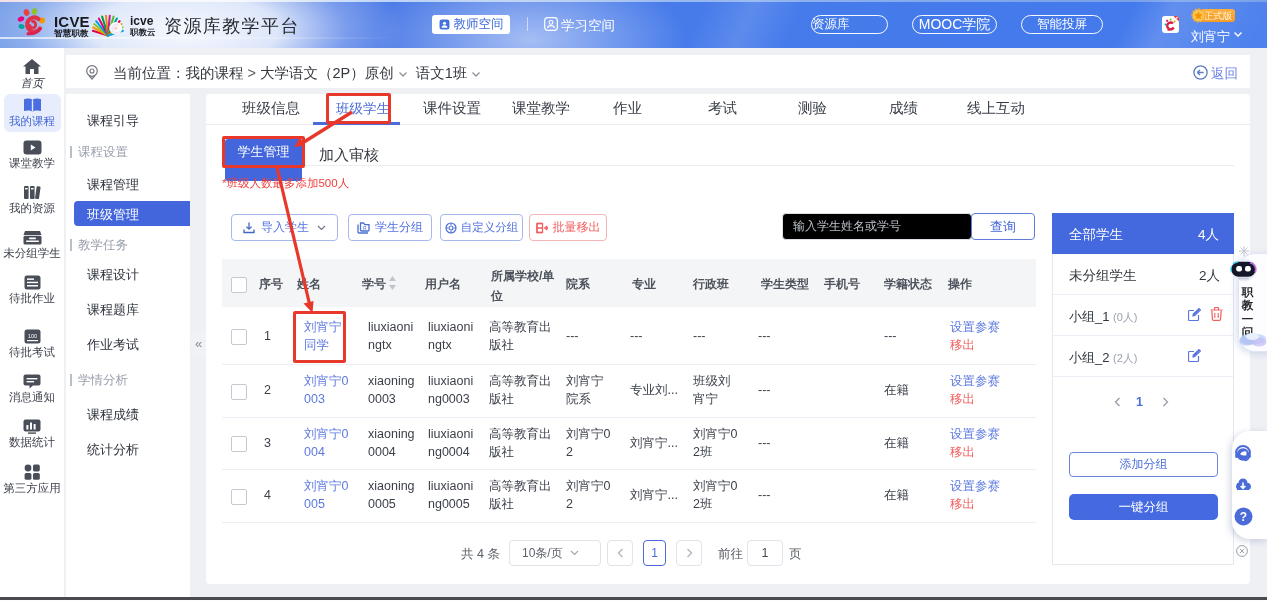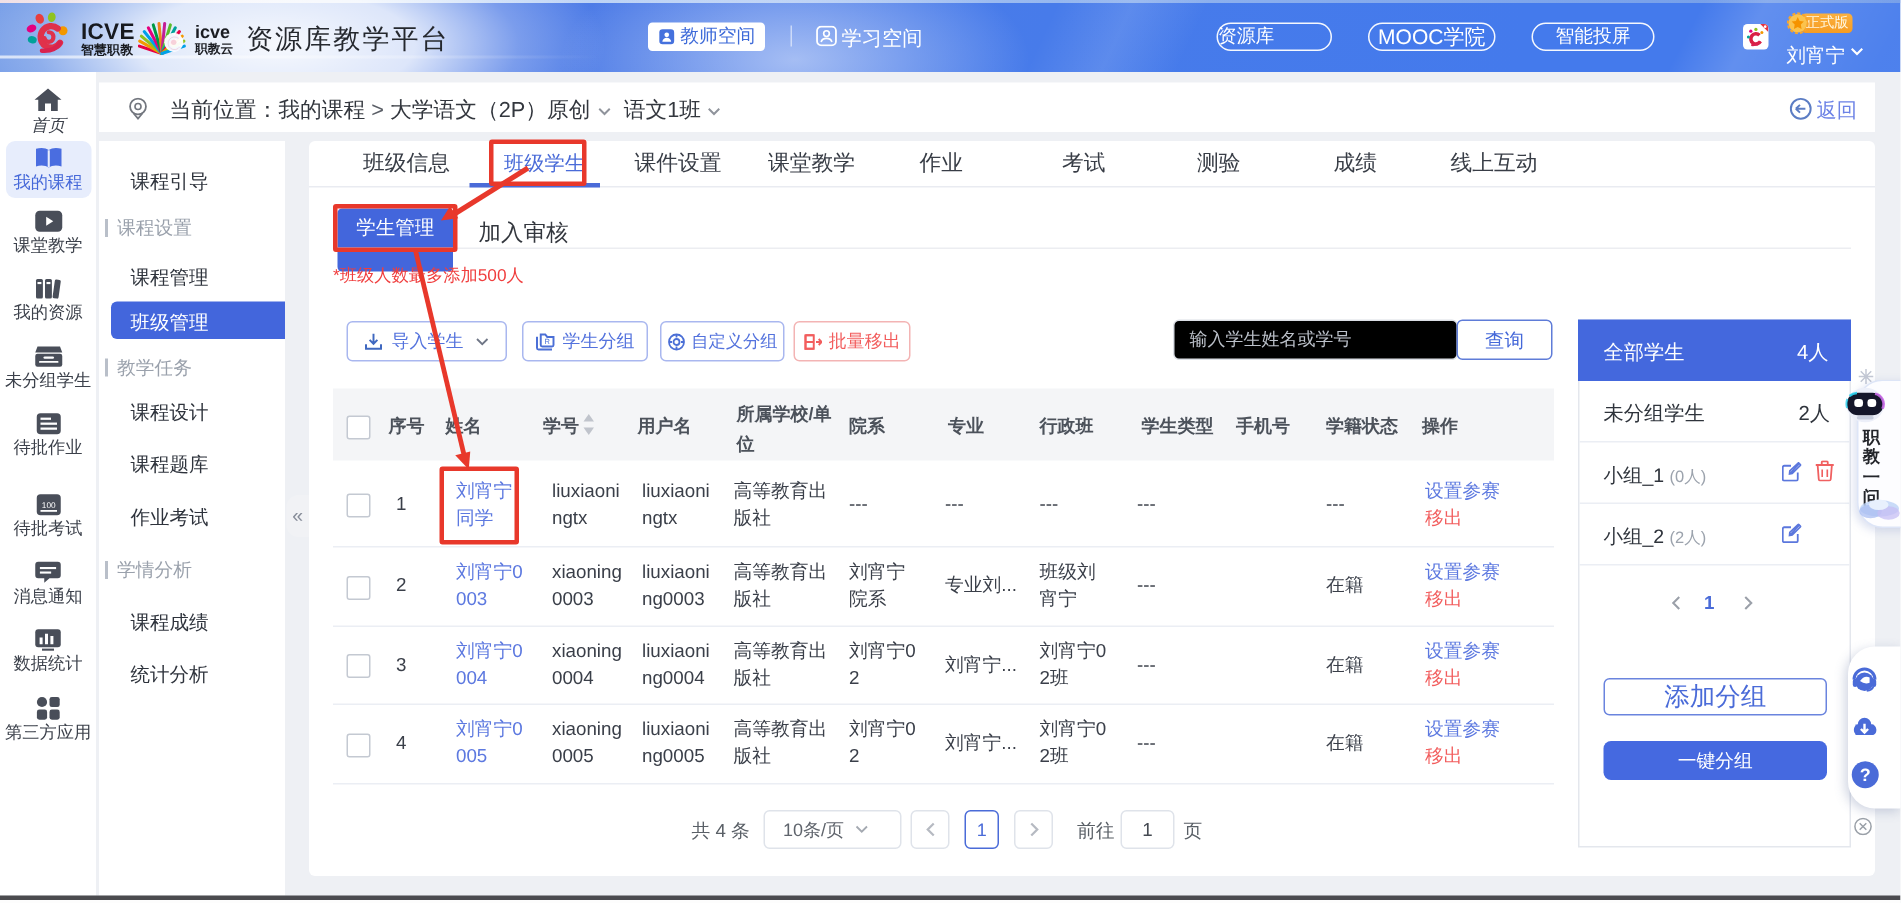--- a/index.html
+++ b/index.html
@@ -413,21 +413,21 @@
     <path d="M5 8 L11.5 1.2 M5 8 L5.2 6 L11 0.5 L12.5 2 L6.8 7.6 Z" fill="none" stroke="#5b77dd" stroke-width="1.1"></path>
   </svg>
 <div class="abs" style="left:1053px;top:375.5px;width:180px;height:1px;background:#ebeef4;"></div>
 <svg class="abs" style="left:1114px;top:397px;" width="7" height="10" viewBox="0 0 7 10">
     <path d="M5.5 1 L1.5 5 L5.5 9" fill="none" stroke="#9ba0a9" stroke-width="1.4"></path>
   </svg>
 <div class="abs" style="left:1136px;top:395px;font-size:12.5px;color:#4a6bd8;font-weight:bold;">1</div>
 <svg class="abs" style="left:1162px;top:397px;" width="7" height="10" viewBox="0 0 7 10">
     <path d="M1.5 1 L5.5 5 L1.5 9" fill="none" stroke="#9ba0a9" stroke-width="1.4"></path>
   </svg>
-<div class="abs" style="left:1069px;top:452px;width:147px;height:23px;border:1px solid #6a84de;border-radius:4px;background:#fff;line-height:23px;text-align:center;font-size:17px;color:#4a6bd8;">添加分组</div>
+<div class="abs" style="left:1069px;top:452px;width:147px;height:23px;border:1px solid #6a84de;border-radius:4px;background:#fff;line-height:23px;text-align:center;font-size:12px;color:#4a6bd8;">添加分组</div>
 <div class="abs" style="left:1069px;top:494px;width:149px;height:26px;background:#4569e0;border-radius:5px;line-height:26px;text-align:center;font-size:12.5px;color:#fff;">一键分组</div>
 
 <svg class="abs" style="left:1239px;top:246px;" width="10" height="10" viewBox="0 0 10 10">
     <path d="M5 0 V10 M0 5 H10 M1.5 1.5 L8.5 8.5 M8.5 1.5 L1.5 8.5" stroke="#c3c8d4" stroke-width="1"></path>
   </svg>
 <div class="abs" style="left:1238px;top:253px;width:40px;height:97px;background:#fdfdff;border:1px solid #dde5f7;border-radius:17px 0 0 17px;border-right:none;box-shadow:-2px 2px 6px rgba(120,140,200,0.25);"></div>
 <svg class="abs" style="left:1230px;top:258px;" width="27" height="24" viewBox="0 0 27 24">
   <ellipse cx="13.5" cy="12" rx="12.5" ry="11.5" fill="#eceff9"></ellipse>
   <rect x="1.2" y="3.8" width="24.6" height="15" rx="7.5" fill="#14162a"></rect>
   <path d="M 3 6 a 8 8 0 0 1 5 -2" fill="none" stroke="#2ad0ee" stroke-width="1.6" opacity="0.9"></path>

